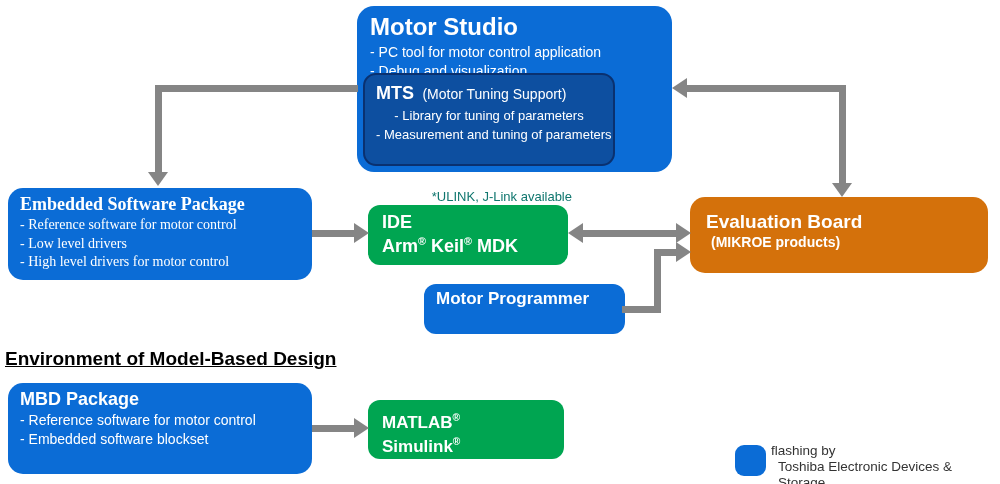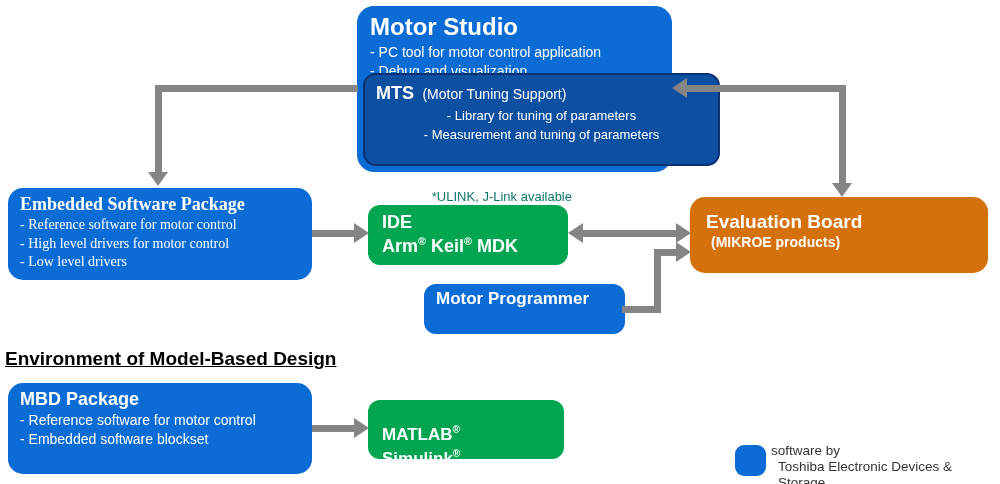--- a/index.html
+++ b/index.html
@@ -10,21 +10,21 @@
   .box { position:absolute; box-sizing:border-box; color:#ffffff; }
   .rounded { border-radius:15px; }
   .blue   { background:var(--blue); }
   .green  { background:var(--green); }
   .orange { background:var(--orange); }
 
   
   #motor-studio { left:357px; top:6px; width:315px; height:166px; border-radius:17px; padding:5px 13px; }
   #motor-studio .title { font-size:24px; font-weight:bold; line-height:1.35; }
   #mts {
-    position:absolute; left:6px; top:67px; width:357px; height:93px;
+    position:absolute; left:6px; top:67px; width:252px; height:93px;
     background:var(--dark-blue); border:2px solid var(--dark-blue-border);
     border-radius:13px; box-sizing:border-box; padding:8px 11px 0;
   }
   #mts .mts-title { font-size:18px; font-weight:bold; }
   #mts .mts-sub { font-size:14px; font-weight:normal; margin-left:4px; }
   #mts .items { margin-top:3px; }
   #mts .li { font-size:13px; line-height:1.45;text-align:center; }
 
   .li { font-size:14px; line-height:1.32; white-space:nowrap; }
 
@@ -49,21 +49,21 @@
   #flash .li { font-size:13.5px; }
 
   
   #section-heading { position:absolute; left:5px; top:348px; font-size:19px; font-weight:bold;
                      color:#000000; text-decoration:underline; }
 
   
   #mbd { left:8px; top:383px; width:304px; height:91px; padding:5px 12px; }
 
   
-  #matlab { left:368px; top:400px; width:196px; height:59px; border-radius:12px; padding:23px 14px; }
+  #matlab { left:368px; top:400px; width:196px; height:59px; border-radius:12px; padding:11px 14px; }
   #matlab .l1, #matlab .l2 { font-size:17px; font-weight:bold; line-height:1.4; }
 
   
   #legend-swatch { position:absolute; left:735px; top:445px; width:31px; height:31px;
                    border-radius:9px; background:var(--blue); }
   #legend-text { position:absolute; left:771px; top:443px; font-size:13.5px; color:#333; line-height:1.18; }
   #legend-text .l2 { padding-left:7px; }
 
   sup { font-size:0.6em; line-height:0; vertical-align:super; }
 
@@ -94,22 +94,22 @@
           <div class="li">- Library for tuning of parameters</div>
           <div class="li">- Measurement and tuning of parameters</div>
         </div>
     </div>
   </div>
 
   <div class="box blue rounded" id="esp">
     <div class="title">Embedded Software Package</div>
     <div class="items">
         <div class="li">- Reference software for motor control</div>
+        <div class="li">- Low level drivers</div>
         <div class="li">- High level drivers for motor control</div>
-        <div class="li">- Low level drivers</div>
       </div>
   </div>
 
   <div id="ide-note">*ULINK, J-Link available</div>
   <div class="box green" id="ide">
     <div class="l1">IDE</div>
     <div class="l2">Arm<sup>®</sup> Keil<sup>®</sup> MDK</div>
   </div>
 
   <div class="box orange rounded" id="eval">
@@ -131,21 +131,21 @@
       </div>
   </div>
 
   <div class="box green" id="matlab">
     <div class="l1">MATLAB<sup>®</sup></div>
     <div class="l2">Simulink<sup>®</sup></div>
   </div>
 
   <div id="legend-swatch"></div>
   <div id="legend-text">
-    <div class="l1">software by</div>
+    <div class="l1">flashing by</div>
     <div class="l2">Toshiba Electronic Devices &amp; Storage</div>
   </div>
 
   <div class="seg" style="left:158px; top:85px;  width:200px; height:7px;"></div>
   <div class="seg" style="left:155px; top:85px;  width:7px;  height:87px;"></div>
   <div class="head down" style="left:148px; top:172px;"></div>
 
   <div class="head left" style="left:672px; top:78px;"></div>
   <div class="seg" style="left:686px; top:85px;  width:160px; height:7px;"></div>
   <div class="seg" style="left:839px; top:85px;  width:7px;  height:98px;"></div>

